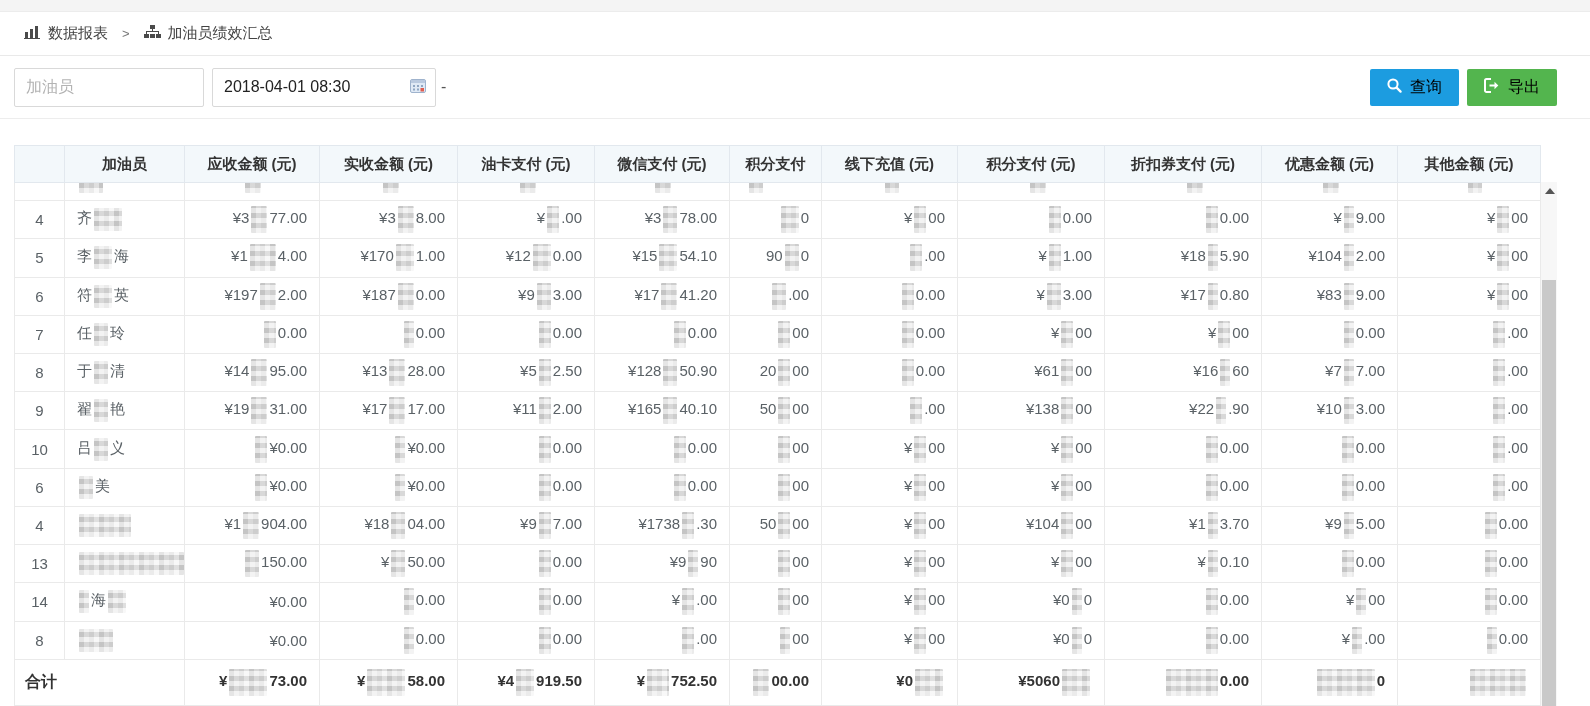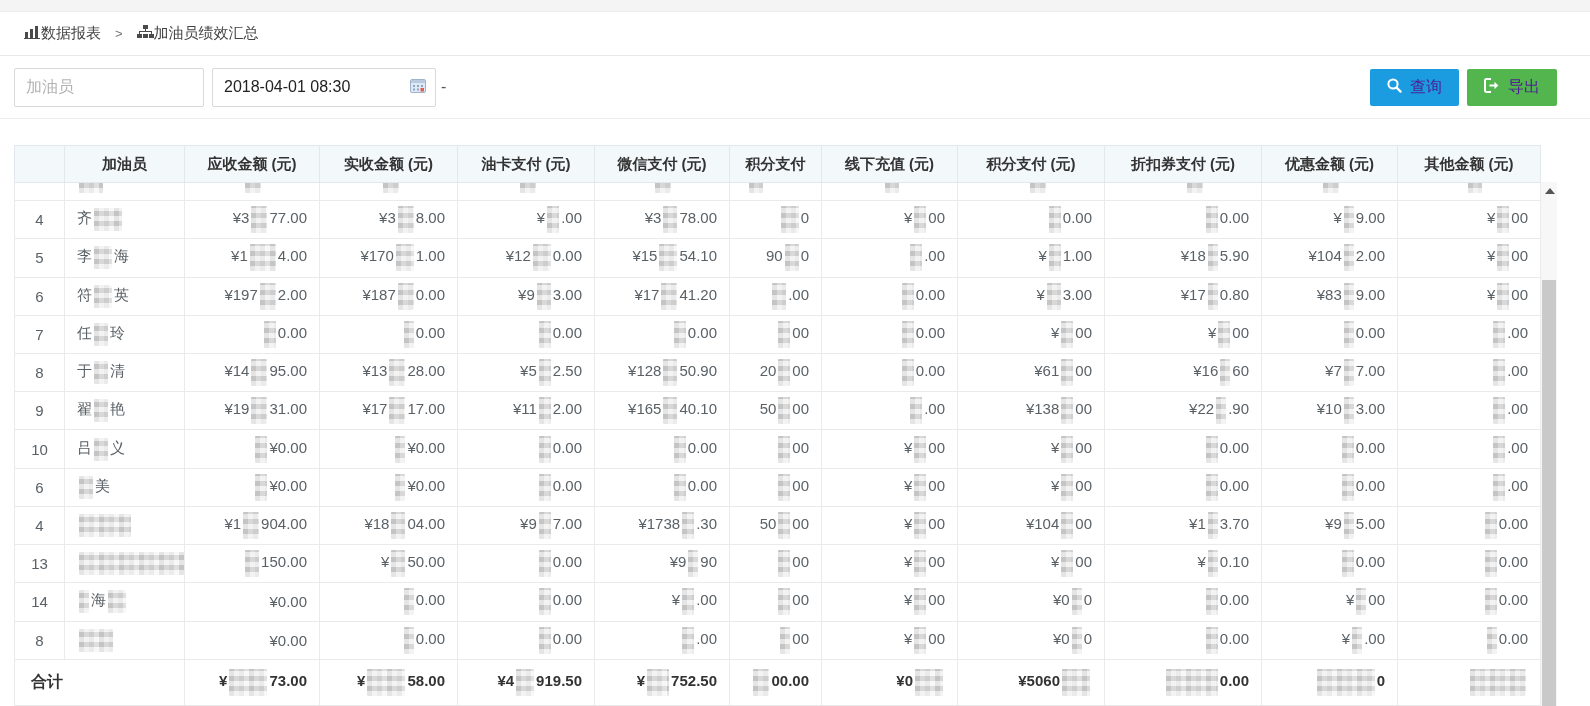--- a/index.html
+++ b/index.html
@@ -4,48 +4,48 @@
 <style>
   * { box-sizing: border-box; margin: 0; padding: 0; }
   html,body { background:#fff; }
   body { font-family: "Liberation Sans", "DejaVu Sans", sans-serif; }
   .page { position:relative; width:1590px; height:706px; background:#fff; overflow:hidden; }
 
   .top-strip { height:12px; background:#f4f4f4; border-bottom:1px solid #ececec; }
 
   
   .crumb-bar { height:44px; display:flex; align-items:center; padding:0 24px; border-bottom:1px solid #e9e9e9; font-size:15px; color:#424242; }
-  .crumb-item { display:flex; align-items:center; }
+  .crumb-item { display:flex; align-items:center; gap:7px; }
   .crumb-sep { margin:0 14px; color:#777; font-size:13px; }
   .icon-svg { display:inline-block; vertical-align:middle; }
 
   
   .filter-bar { height:63px; display:flex; align-items:center; padding:0 33px 0 14px; border-bottom:1px solid #ededed; }
   .text-input { width:190px; height:39px; border:1px solid #d9d9d9; border-radius:2px; padding:0 11px; font-size:16px; color:#333; outline:none; }
   .text-input::placeholder { color:#b3b3b3; }
   .date-box { width:224px; height:39px; border:1px solid #d9d9d9; border-radius:2px; background:#fff; display:flex; align-items:center; justify-content:space-between; padding:0 9px 0 11px; font-size:16px; color:#222; margin-left:8px; cursor:pointer; }
   .date-sep { margin:0 5px; color:#555; }
   .actions { margin-left:auto; display:flex; }
-  .btn { height:37px; border:none; border-radius:2px; color:#4c1d95; font-size:16px; display:flex; align-items:center; gap:8px; padding:0 17px; cursor:pointer; font-family:inherit; }
+  .btn { height:37px; border:none; border-radius:2px; color:#000000; font-size:16px; display:flex; align-items:center; gap:8px; padding:0 17px; cursor:pointer; font-family:inherit; }
   .btn-query { background:#1c9ce0; }
   .btn-export { background:#53b54e; margin-left:8px; }
 
   
   .table-outer { position:absolute; left:14px; top:145px; width:1543px; height:561px; display:flex; overflow:hidden; }
   table.report { border-collapse:collapse; table-layout:fixed; width:1526px; background:#fff; }
   table.report th { background:#f3f8fb; border:1px solid #e2e8ee; height:37px; font-size:15px; font-weight:bold; color:#333; padding:0 6px; white-space:nowrap; overflow:hidden; }
   table.report td { border:1px solid #eaeaea; height:38px; font-size:15px; color:#5a6166; padding:0 12px; white-space:nowrap; overflow:hidden; }
   td.idx { text-align:center; color:#666; padding:0 4px; }
   td.num { text-align:right; }
   td.name { text-align:left; }
   tr.peek td { height:10px; padding-top:0; padding-bottom:0; border-top:none; }
   tr.peek td .censor { height:22px; vertical-align:top; margin-top:-12px; }
   tr.peek td.num { padding-right:56px; }
   tr.total td { border-top:1px solid #d2d2d2; height:46px; font-weight:bold; color:#333; font-size:15px; }
-  tr.total td.label { text-align:left; padding-left:16px; font-size:16px; }
+  tr.total td.label { text-align:left; padding-left:10px; font-size:16px; }
 
   .censor { display:inline-block; height:27px; vertical-align:middle; border-radius:1px; opacity:.85; margin:0 2px;
     background-image:
       repeating-linear-gradient(0deg, rgba(255,255,255,.45) 0 5px, rgba(120,120,120,.18) 5px 10px),
       repeating-linear-gradient(90deg, #c9c9c9 0 5px, #e6e6e6 5px 10px, #d6d6d6 10px 15px, #f0f0f0 15px 20px);
   }
   td.name .censor { height:23px; }
 
   
   .vscroll { position:relative; width:17px; margin-top:37px; height:524px; background:#f7f7f7; }

